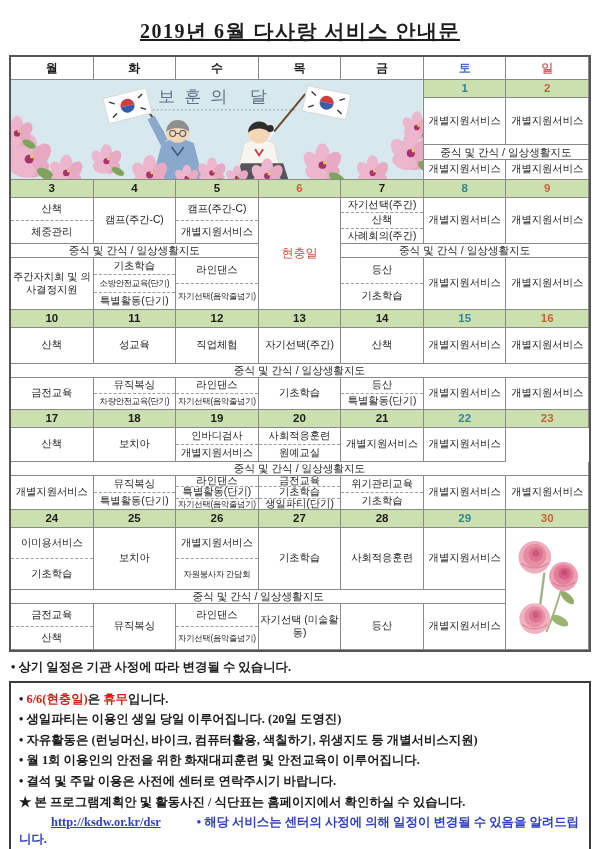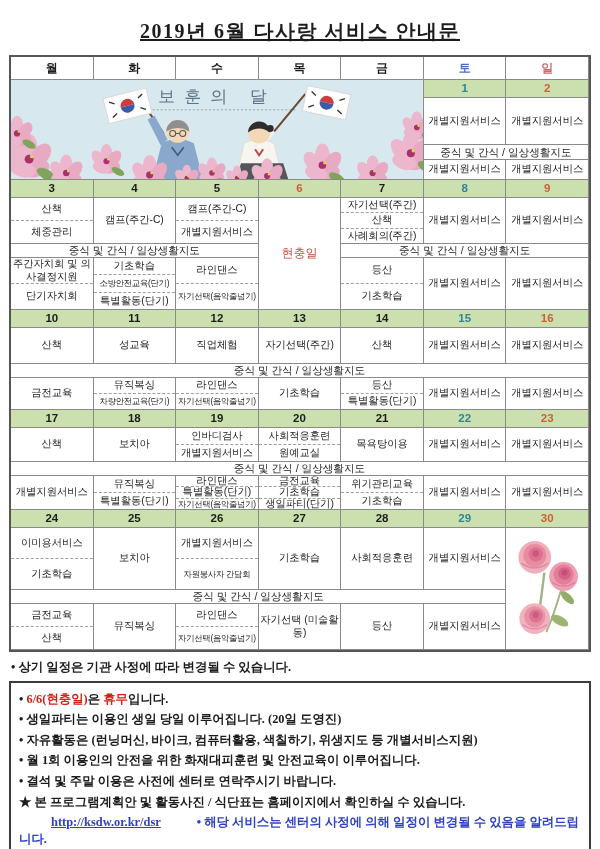--- a/index.html
+++ b/index.html
@@ -192,21 +192,20 @@
         </div>
       <div class="c">
           <div class="sub">개별지원서비스</div>
         </div>
 
       <div class="c lunch-c" style="grid-column:span 3;">중식 및 간식 / 일상생활지도</div>
       <div class="c lunch-c" style="grid-column:span 3;">중식 및 간식 / 일상생활지도</div>
 
       <div class="c">
         <div class="sub">주간자치회 및 의사결정지원</div>
-        <div class="sub">단기자치회</div>
       </div>
       <div class="c">
         <div class="sub">기초학습</div>
         <div class="sub sm">소방안전교육(단기)</div>
         <div class="sub">특별활동(단기)</div>
       </div>
       <div class="c">
         <div class="sub">라인댄스</div>
         <div class="sub sm">자기선택(음악줄넘기)</div>
       </div>
@@ -305,23 +304,20 @@
           <div class="sub">보치아</div>
         </div>
       <div class="c">
         <div class="sub">인바디검사</div>
         <div class="sub">개별지원서비스</div>
       </div>
       <div class="c">
         <div class="sub">사회적응훈련</div>
         <div class="sub">원예교실</div>
       </div>
-      <div class="c">
-          <div class="sub">목욕탕이용</div>
-        </div>
       <div class="c">
           <div class="sub">개별지원서비스</div>
         </div>
       <div class="c">
           <div class="sub">개별지원서비스</div>
         </div>
 
       <div class="c lunch-c" style="grid-column:1/8;">중식 및 간식 / 일상생활지도</div>
 
       <div class="c">

